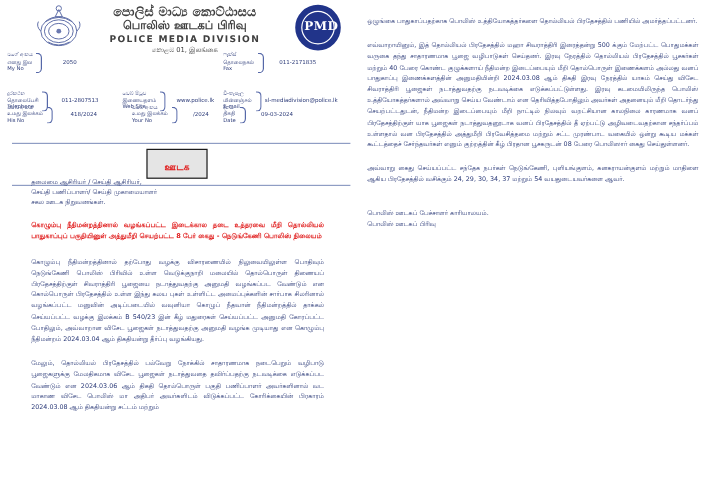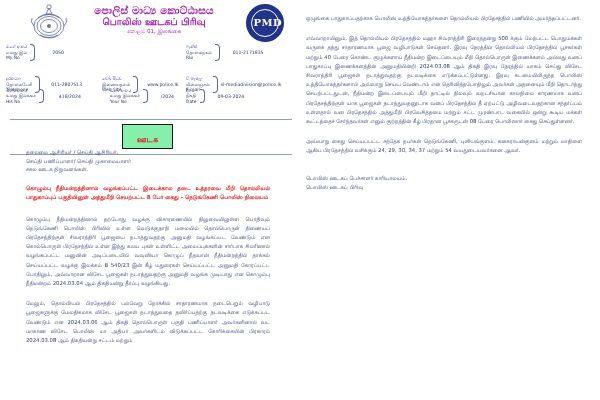--- a/index.html
+++ b/index.html
@@ -24,21 +24,21 @@
   }
   .pmd-ring:after{
     content:"";position:absolute;left:3px;top:3px;right:3px;bottom:3px;
     border:1px solid #ffffff;border-radius:50%;
   }
   .pmd-text{
     position:absolute;left:0;right:0;top:11px;text-align:right;
     color:#ffffff;font-size:10px;font-weight:bold;letter-spacing:.4px;
     font-family:"DejaVu Serif","Liberation Serif",serif;
   }
-  .org{position:absolute;left:68px;top:4px;width:172px;text-align:center;color:#a21caf;}
+  .org{position:absolute;left:68px;top:4px;width:172px;text-align:center;color:#404040;}
   .org .sin{font-size:10.5px;font-weight:bold;line-height:12px;letter-spacing:.2px;}
   .org .tam{font-size:9.5px;font-weight:bold;line-height:11px;}
   .org .eng{font-size:7.6px;font-weight:bold;letter-spacing:1.1px;line-height:11px;}
   .org .addr{font-size:5.6px;line-height:8px;}
 
   
   .fields{position:absolute;left:6px;top:44px;width:282px;height:66px;font-size:4.4px;}
   .fld{position:absolute;display:flex;align-items:center;}
   .fld .lbls{line-height:5.4px;white-space:nowrap;}
   .fld .lbls div{display:block;}
@@ -49,21 +49,21 @@
   }
   .brace.small{height:12px;}
   .val{font-size:4.6px;white-space:nowrap;}
   .rule{position:absolute;left:4px;top:75px;width:282px;border-top:0.8px solid #8f9dc4;}
   .rule2{position:absolute;left:4px;top:110px;width:282px;border-top:0.8px solid #8f9dc4;}
 
   
   .titlebox{
     position:absolute;left:122px;top:124px;
     padding:2px 14px;border:1.6px solid #1b1b1b;
-    background:#86efac;
+    background:#e5e5e5;
   }
   .titlebox span{
     color:#e01b1b;font-size:7.5px;font-weight:bold;letter-spacing:.4px;
   }
 
   
   .col{position:absolute;font-size:5.3px;line-height:9.2px;text-align:justify;}
   .col-left{left:26px;top:148px;width:244px;}
   .col-right{left:306px;top:14px;width:276px;}
 
@@ -100,20 +100,21 @@
         </g>
         <g fill="#6b79b0">
           <circle cx="23" cy="24" r="2"></circle>
         </g>
       </svg>
     </div>
 
     <div class="org">
       <div class="sin">පොලිස් මාධ්‍ය කොට්ඨාසය</div>
       <div class="tam">பொலிஸ் ஊடகப் பிரிவு</div>
+      <div class="eng">POLICE MEDIA DIVISION</div>
       <div class="addr">කොළඹ 01, இலங்கை</div>
     </div>
 
     <div class="pmd">
       <div class="pmd-ring">
         <div class="pmd-text">PMD</div>
       </div>
     </div>
 
     <div class="fields">

